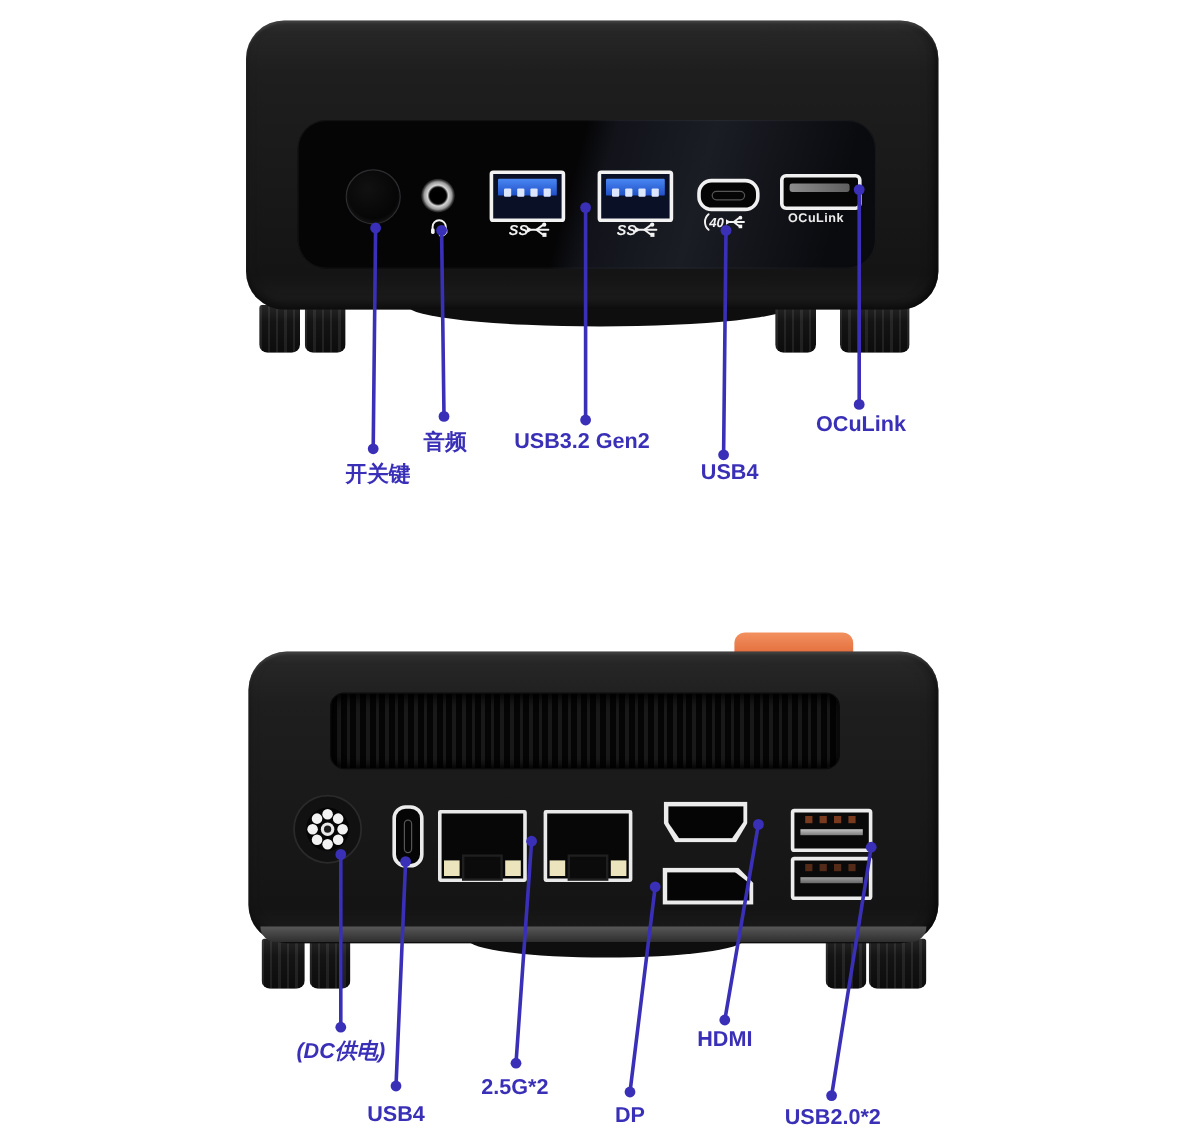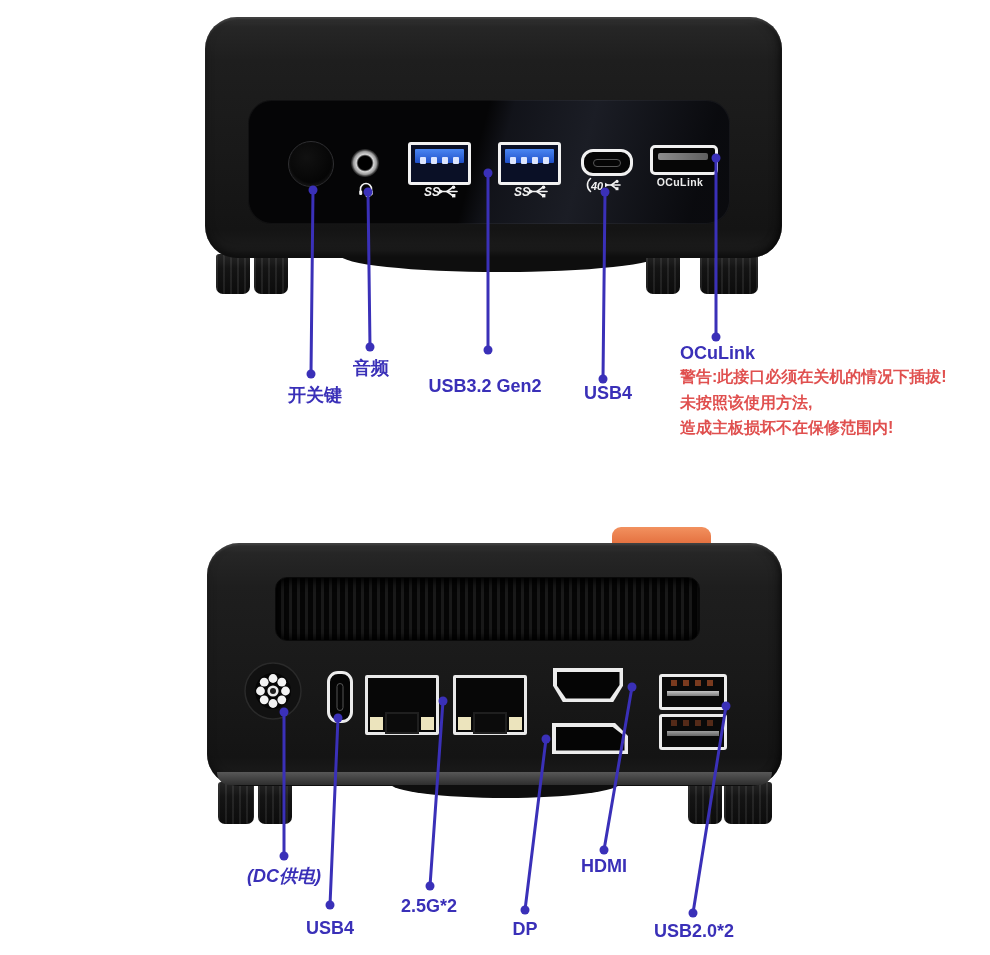--- a/index.html
+++ b/index.html
@@ -276,28 +276,23 @@
       </g>
     <g>
         <line x1="726" y1="706" x2="693" y2="913"></line>
         <circle cx="726" cy="706" r="4.5"></circle>
         <circle cx="693" cy="913" r="4.5"></circle>
       </g>
   </svg>
 
   <div class="lbl" style="left:315px;top:383px;">开关键</div>
   <div class="lbl" style="left:371px;top:356px;">音频</div>
-  <div class="lbl" style="left:485px;top:376px;">USB3.2 Gen2</div>
+  <div class="lbl" style="left:485px;top:357px;">USB3.2 Gen2</div>
   <div class="lbl" style="left:608px;top:383px;">USB4</div>
   <div class="lbl-left" style="left:680px;top:343px;">OCuLink</div>
-  <div class="warning" style="left:680px;top:364px;">
-    <p>警告:此接口必须在关机的情况下插拔!</p>
-    <p>未按照该使用方法,</p>
-    <p>造成主板损坏不在保修范围内!</p>
-  </div>
 
   <div class="lbl" style="left:284px;top:864px;font-style:italic;">(DC供电)</div>
   <div class="lbl" style="left:330px;top:918px;">USB4</div>
   <div class="lbl" style="left:429px;top:896px;">2.5G*2</div>
   <div class="lbl" style="left:525px;top:919px;">DP</div>
   <div class="lbl" style="left:604px;top:856px;">HDMI</div>
   <div class="lbl" style="left:694px;top:921px;">USB2.0*2</div>
 </div>
 
 </body></html>

